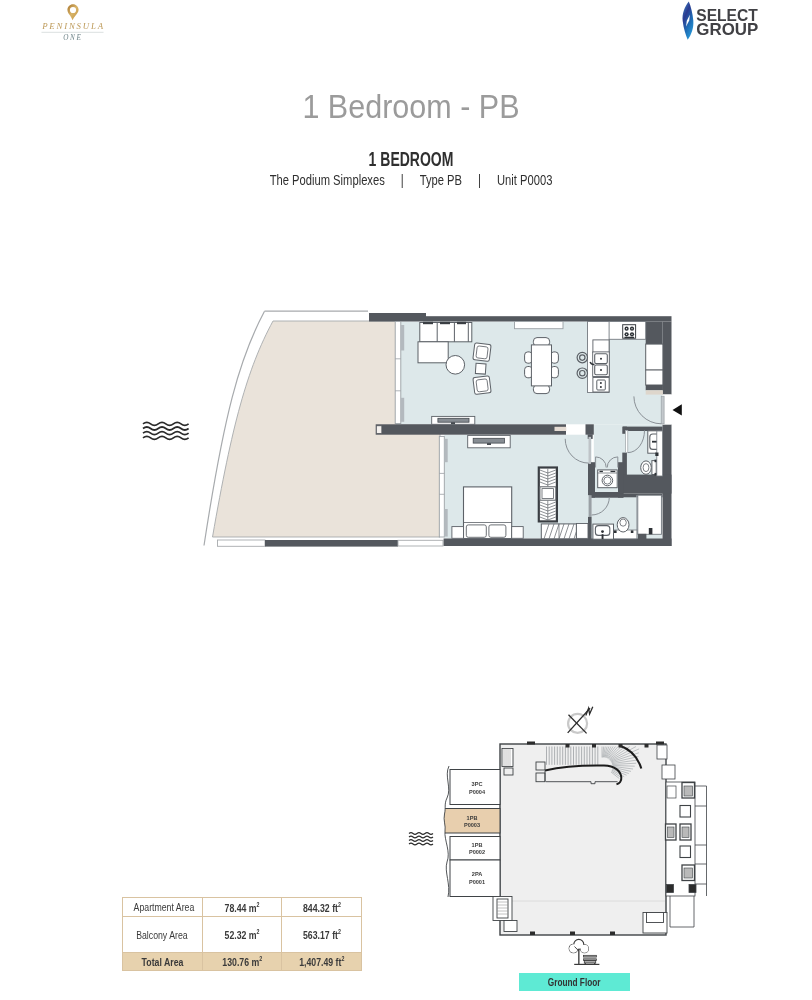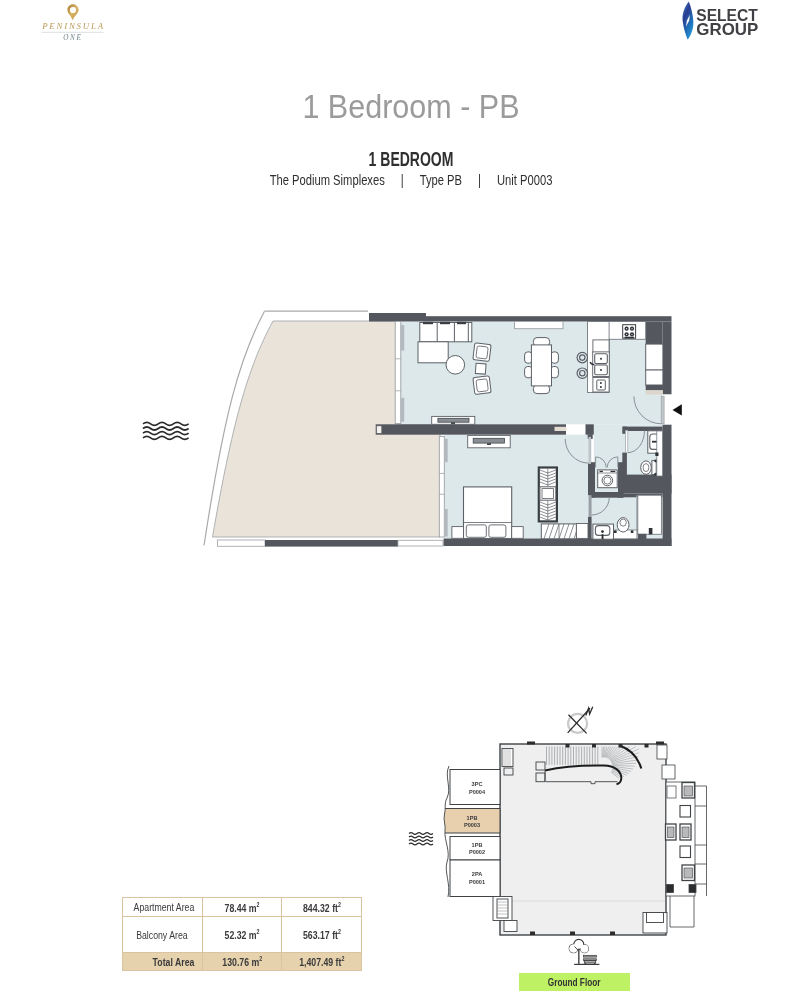--- a/index.html
+++ b/index.html
@@ -499,21 +499,21 @@
 <td style="border:1px solid #d9c3a1;text-align:center;white-space:nowrap;"><span class="cnd">Apartment Area</span></td>
 <td style="border:1px solid #d9c3a1;text-align:center;white-space:nowrap;font-weight:bold;"><span class="cnd">78.44 m<sup style="font-size:7px;">2</sup></span></td>
 <td style="border:1px solid #d9c3a1;text-align:center;white-space:nowrap;font-weight:bold;"><span class="cnd">844.32 ft<sup style="font-size:7px;">2</sup></span></td>
 </tr>
 <tr style="height:36px;">
 <td style="border:1px solid #d9c3a1;text-align:center;white-space:nowrap;"><span class="cnd">Balcony Area</span></td>
 <td style="border:1px solid #d9c3a1;text-align:center;white-space:nowrap;font-weight:bold;"><span class="cnd">52.32 m<sup style="font-size:7px;">2</sup></span></td>
 <td style="border:1px solid #d9c3a1;text-align:center;white-space:nowrap;font-weight:bold;"><span class="cnd">563.17 ft<sup style="font-size:7px;">2</sup></span></td>
 </tr>
 <tr style="height:18px;background:#e7d2ae;">
-<td style="border:1px solid #d9c3a1;text-align:right;white-space:nowrap;font-weight:bold;"><span class="cnd">Total Area</span></td>
+<td style="border:1px solid #d9c3a1;text-align:center;white-space:nowrap;font-weight:bold;"><span class="cnd">Total Area</span></td>
 <td style="border:1px solid #d9c3a1;text-align:center;white-space:nowrap;font-weight:bold;"><span class="cnd">130.76 m<sup style="font-size:7px;">2</sup></span></td>
 <td style="border:1px solid #d9c3a1;text-align:center;white-space:nowrap;font-weight:bold;"><span class="cnd">1,407.49 ft<sup style="font-size:7px;">2</sup></span></td>
 </tr>
 </tbody>
     </table>
 </div>
 
-<div class="abs" style="left:519px;top:973px;width:111px;height:18px;background:#bef264;text-align:center;line-height:18px;font-size:11px;font-weight:bold;color:#333;"><span style="display:inline-block;transform:scaleX(0.75);">Ground Floor</span></div>
+<div class="abs" style="left:519px;top:973px;width:111px;height:18px;background:#5eead4;text-align:center;line-height:18px;font-size:11px;font-weight:bold;color:#333;"><span style="display:inline-block;transform:scaleX(0.75);">Ground Floor</span></div>
 
 </body></html>

